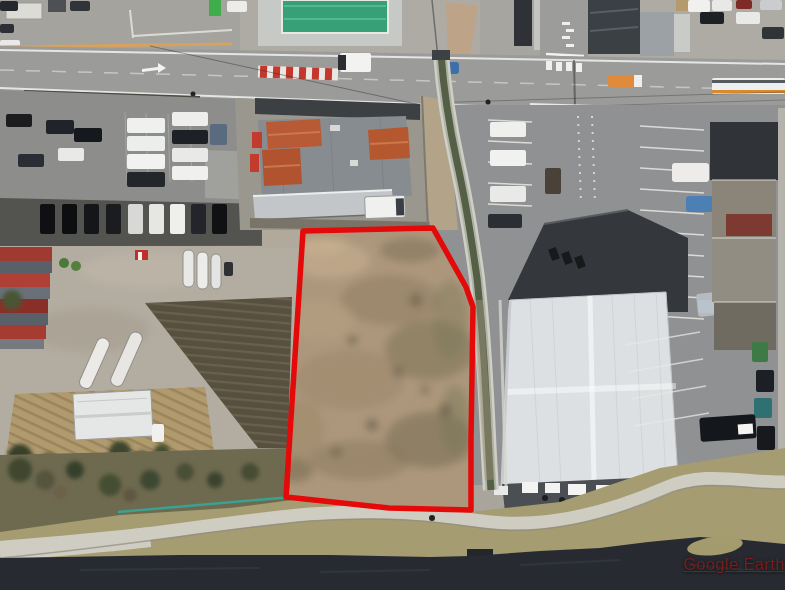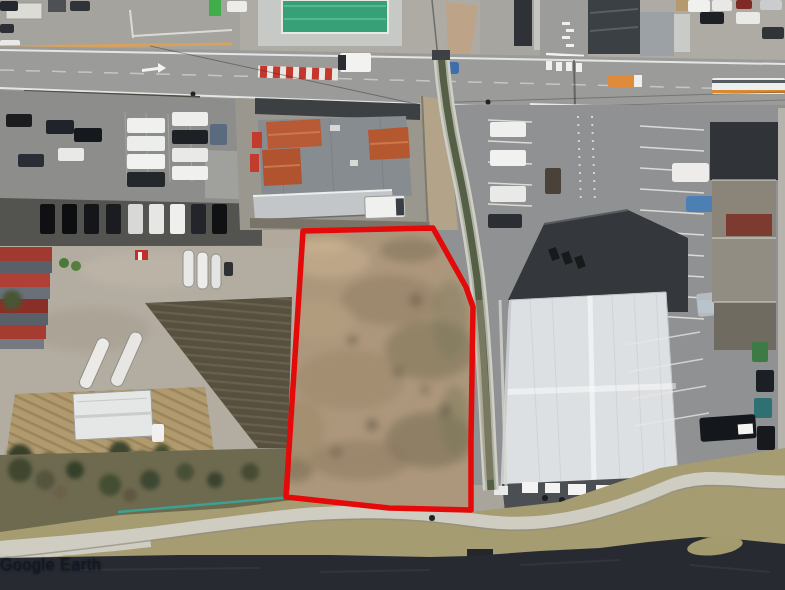--- a/index.html
+++ b/index.html
@@ -1,24 +1,24 @@
 <!DOCTYPE html>
 <html><head>
 <meta charset="utf-8">
 <style>
   html,body{margin:0;padding:0;background:#ffffff;}
   #stage{position:relative;width:785px;height:590px;overflow:hidden;
          box-shadow:inset 0 0 0 1px #c9c9c9;background:#a9a59c;
          font-family:"Liberation Sans", sans-serif;}
   #scene{position:absolute;left:0;top:0;}
-  #watermark{position:absolute;left:0;top:556px;width:785px;text-align:left;
-             color:#0f172a;font-size:16px;letter-spacing:.6px;
+  #watermark{position:absolute;left:0;top:556px;width:785px;text-align:right;
+             color:#7f1d1d;font-size:16px;letter-spacing:.6px;
              text-shadow:0 0 4px rgba(0,0,0,.55), 0 1px 2px rgba(0,0,0,.4);
              font-family:"Liberation Sans", sans-serif;opacity:.95;
-             pointer-events:none;}
+             pointer-events:none;text-decoration:underline;}
 </style>
 </head>
 <body>
 
 <div id="stage">
 <svg id="scene" width="785" height="590" viewBox="0 0 785 590">
   <defs>
     <filter id="soft" x="-40%" y="-40%" width="180%" height="180%">
       <feGaussianBlur stdDeviation="4"></feGaussianBlur>
     </filter>

